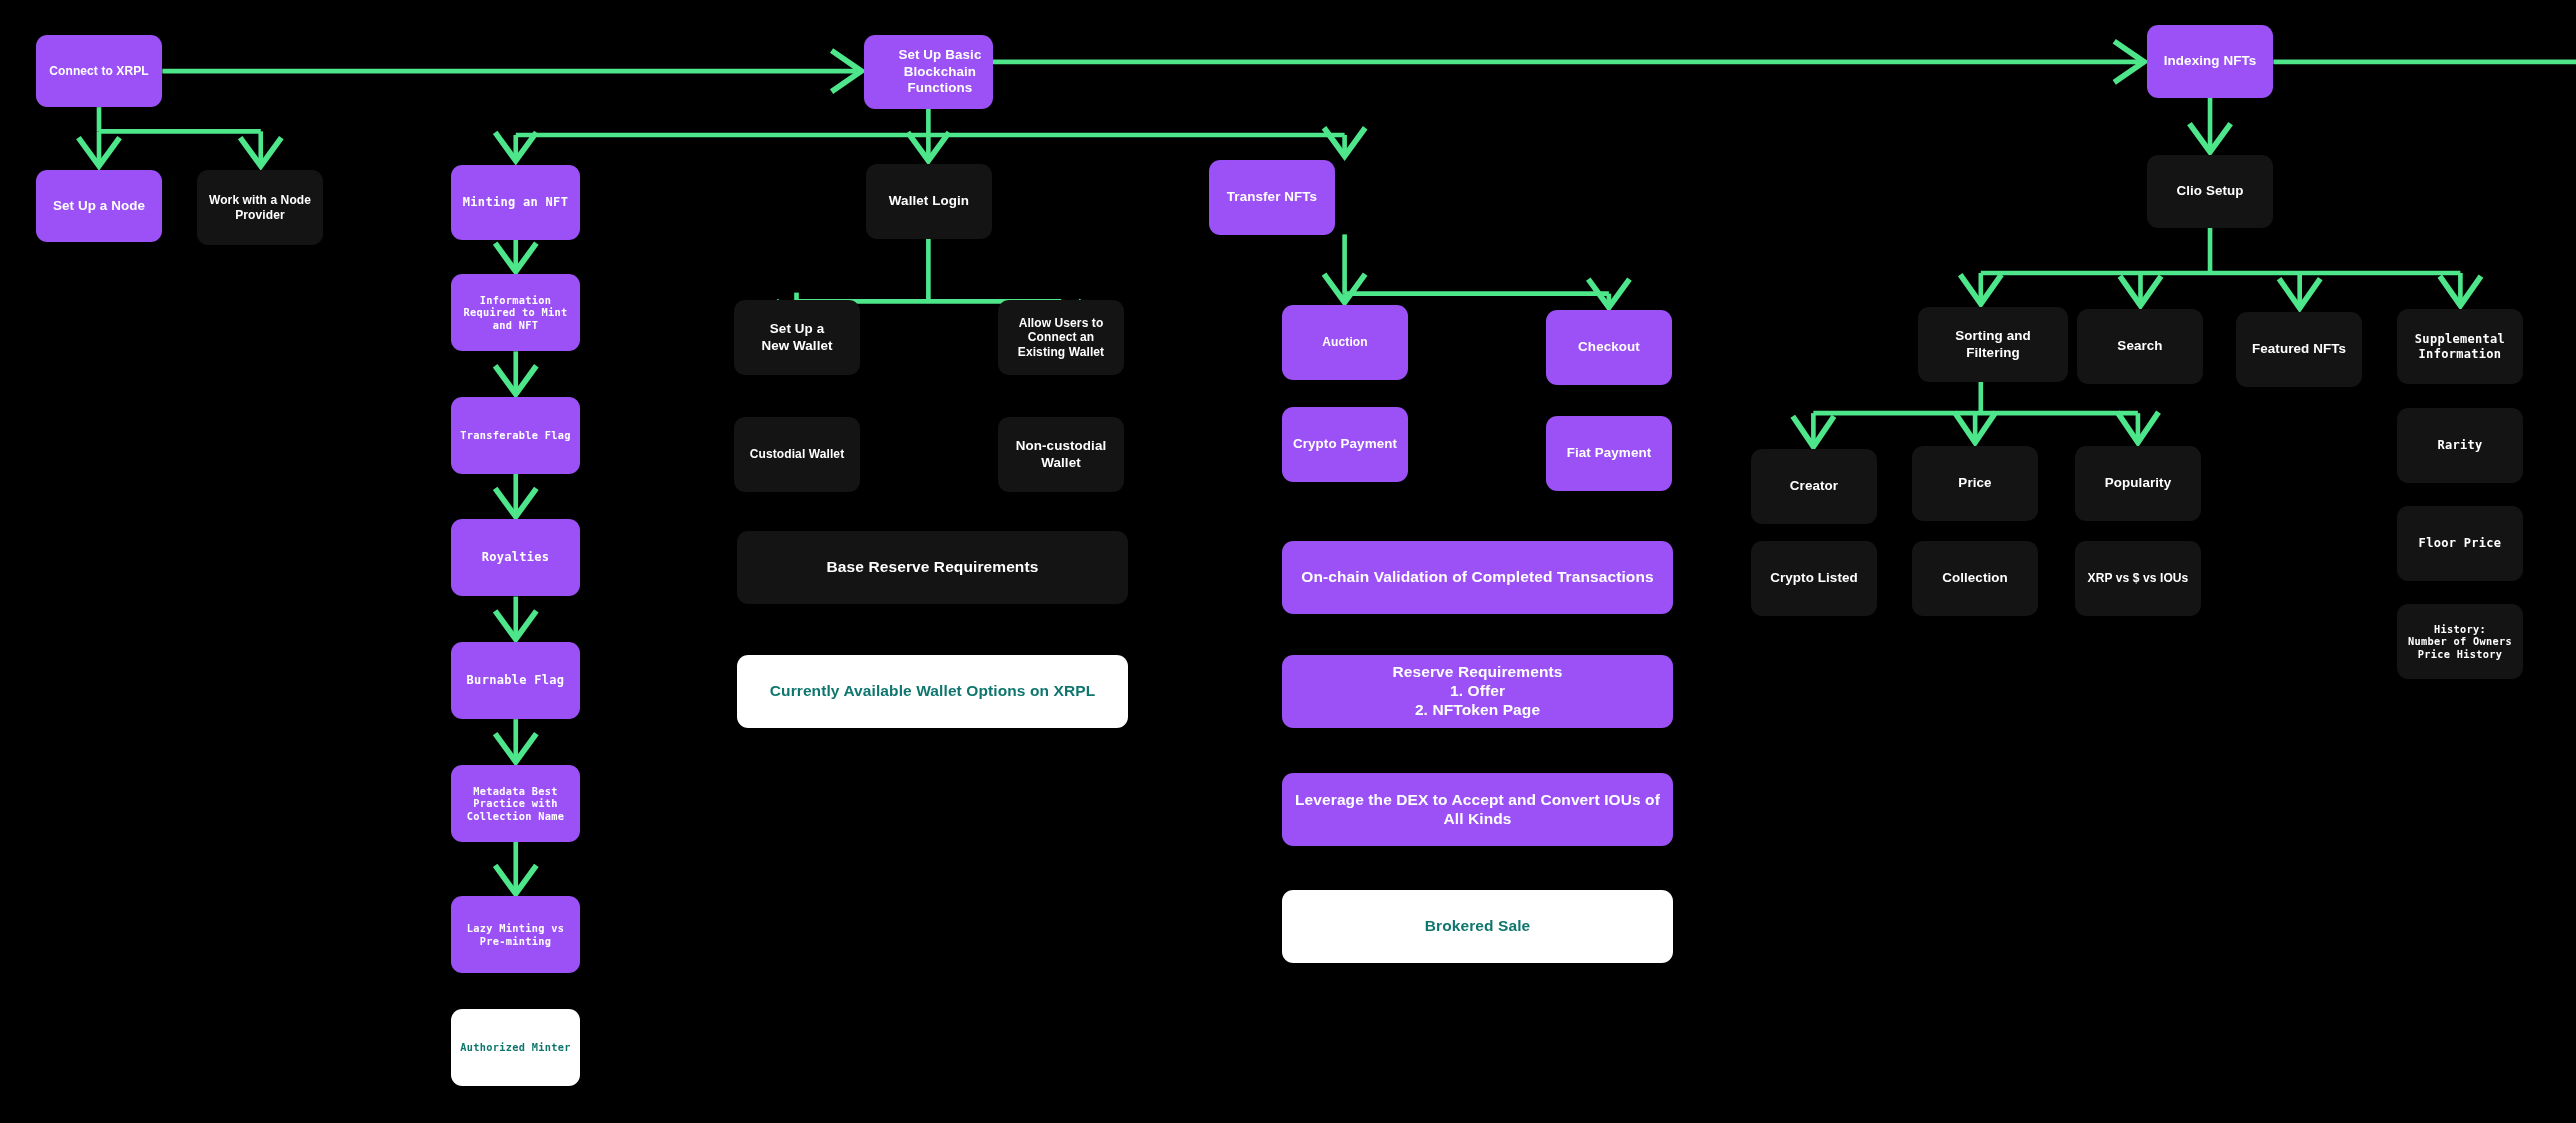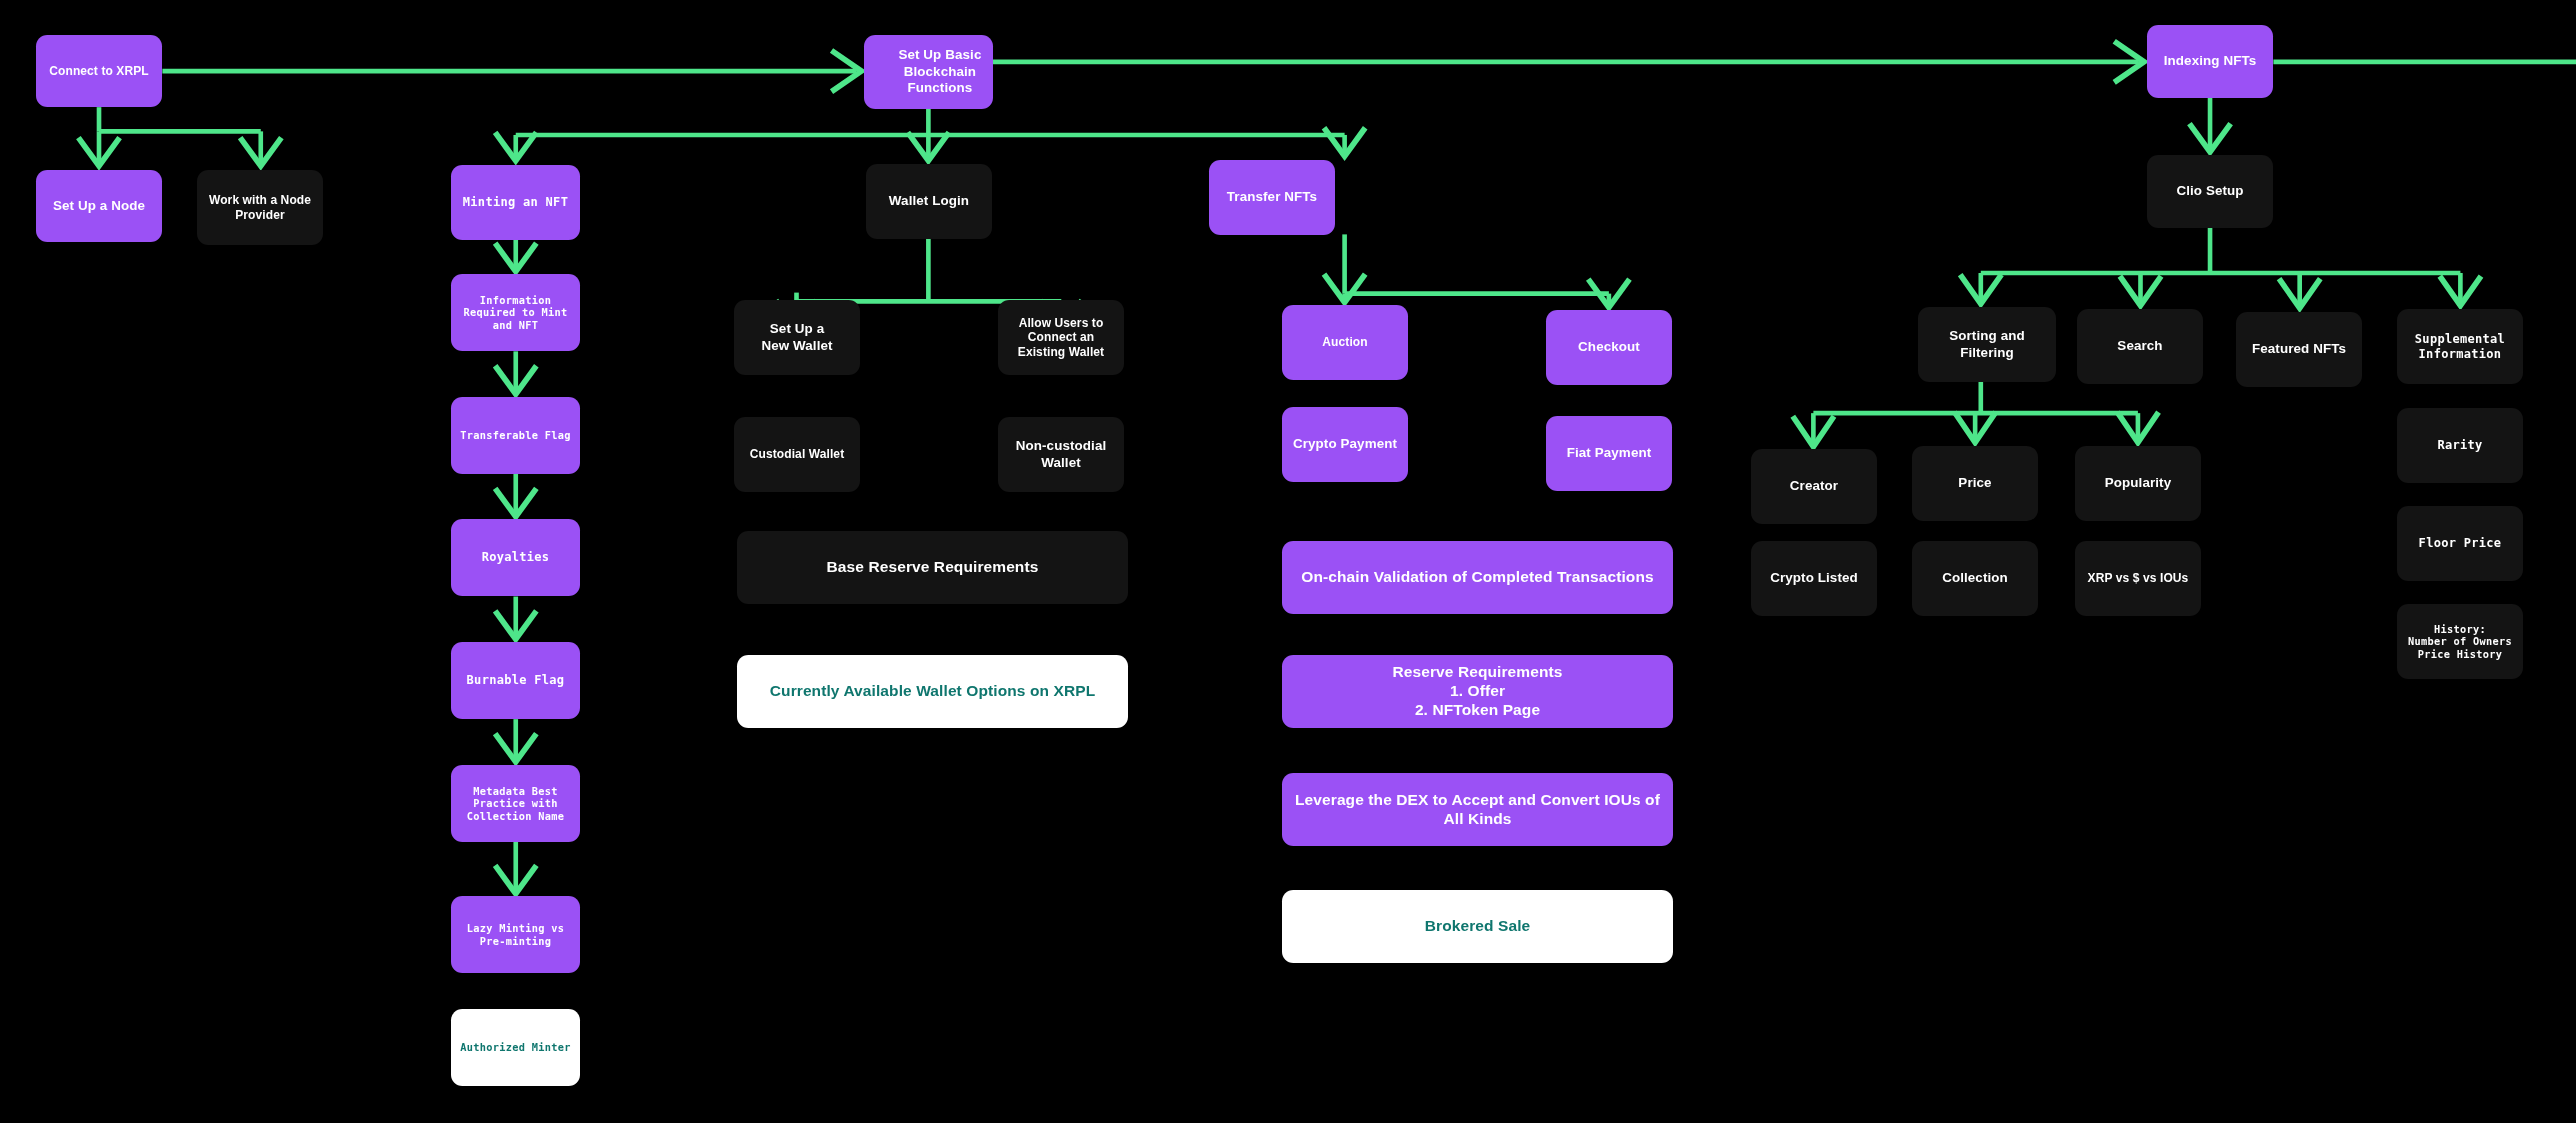--- a/index.html
+++ b/index.html
@@ -158,21 +158,21 @@
       <div class="node n-purple f-sans" style="left: 1282px; top: 407px; width: 126px; height: 75px; font-size: 13.4px;">Crypto Payment</div>
       <div class="node n-purple f-sans" style="left: 1546px; top: 416px; width: 126px; height: 75px; font-size: 13.4px;">Fiat Payment</div>
       <div class="node n-purple f-sans" style="left: 1282px; top: 541px; width: 391px; height: 73px; font-size: 15.5px;">On-chain Validation of Completed Transactions</div>
       <div class="node n-purple f-sans" style="left: 1282px; top: 655px; width: 391px; height: 73px; font-size: 15.5px;">Reserve Requirements
 1. Offer
 2. NFToken Page</div>
       <div class="node n-purple f-sans" style="left: 1282px; top: 773px; width: 391px; height: 73px; font-size: 15.5px;">Leverage the DEX to Accept and Convert IOUs of All Kinds</div>
       <div class="node n-white f-sans" style="left: 1282px; top: 890px; width: 391px; height: 73px; font-size: 15.5px;">Brokered Sale</div>
       <div class="node n-purple f-sans" style="left: 2147px; top: 25px; width: 126px; height: 73px; font-size: 13.4px;">Indexing NFTs</div>
       <div class="node n-dark f-sans" style="left: 2147px; top: 155px; width: 126px; height: 73px; font-size: 13.4px;">Clio Setup</div>
-      <div class="node n-dark f-sans" style="left: 1918px; top: 307px; width: 138px; height: 75px; font-size: 13.4px;">Sorting and
+      <div class="node n-dark f-sans" style="left: 1918px; top: 307px; width: 150px; height: 75px; font-size: 13.4px;">Sorting and
 Filtering</div>
       <div class="node n-dark f-sans" style="left: 2077px; top: 309px; width: 126px; height: 75px; font-size: 13.4px;">Search</div>
       <div class="node n-dark f-sans" style="left: 2236px; top: 312px; width: 126px; height: 75px; font-size: 13.4px;">Featured NFTs</div>
       <div class="node n-dark f-mono" style="left: 2397px; top: 309px; width: 126px; height: 75px; font-size: 12px;">Supplemental
 Information</div>
       <div class="node n-dark f-sans" style="left: 1751px; top: 449px; width: 126px; height: 75px; font-size: 13.4px;">Creator</div>
       <div class="node n-dark f-sans" style="left: 1912px; top: 446px; width: 126px; height: 75px; font-size: 13.4px;">Price</div>
       <div class="node n-dark f-sans" style="left: 2075px; top: 446px; width: 126px; height: 75px; font-size: 13.4px;">Popularity</div>
       <div class="node n-dark f-mono" style="left: 2397px; top: 408px; width: 126px; height: 75px; font-size: 12px;">Rarity</div>
       <div class="node n-dark f-sans" style="left: 1751px; top: 541px; width: 126px; height: 75px; font-size: 13.4px;">Crypto Listed</div>

